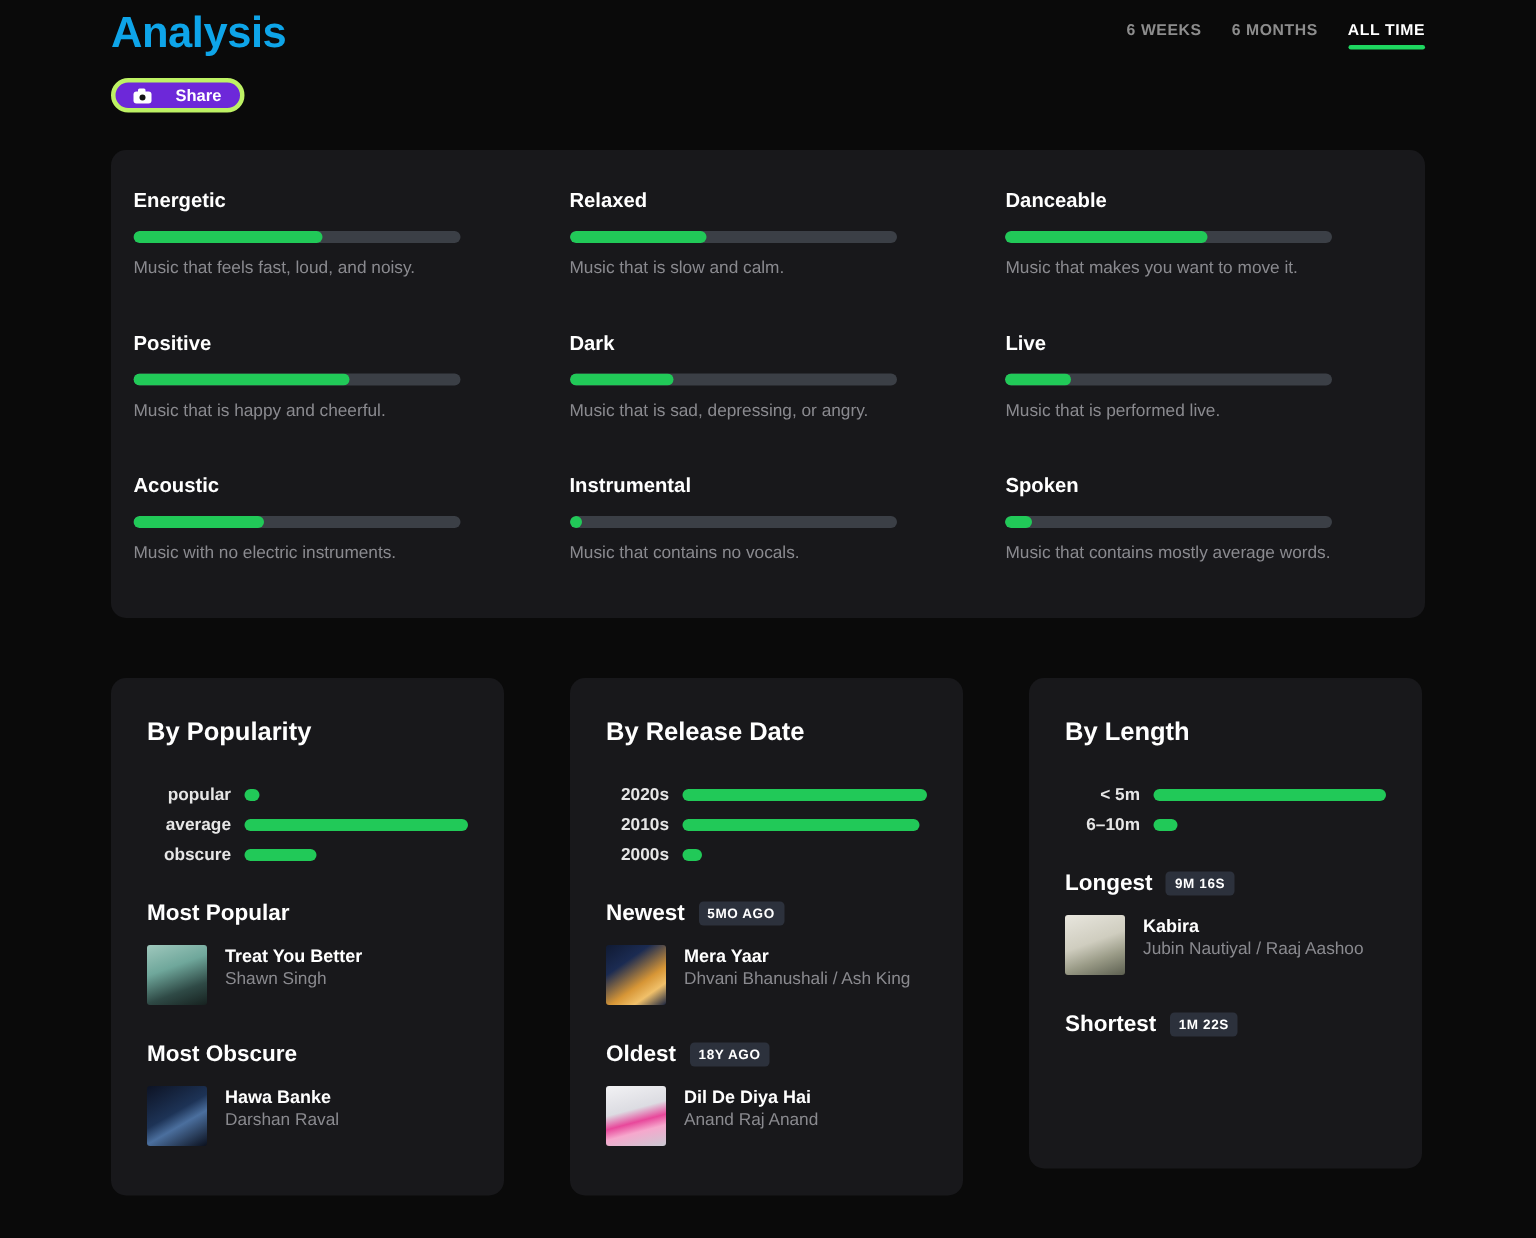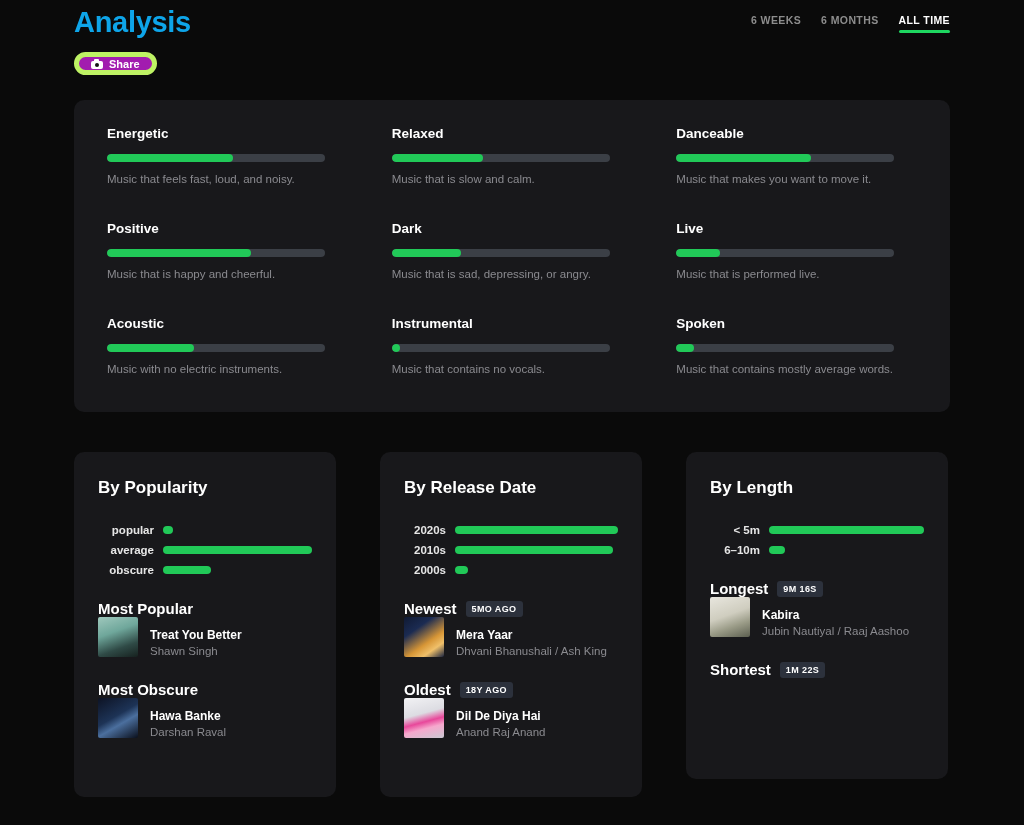--- a/index.html
+++ b/index.html
@@ -12,24 +12,24 @@
   .page { position: relative; width: 1024px; height: 825px; background: #0a0a0a; }
 
   
   .header { position: absolute; left: 0; top: 0; width: 1024px; height: 92px; }
   .title {
     position: absolute; left: 74px; top: 6px;
     font-size: 29px; font-weight: bold; color: #0ea5e9; letter-spacing: -0.3px;
   }
   .share-btn {
     position: absolute; left: 74px; top: 52px;
-    display: flex; align-items: center; gap: 6px;
+    display: flex; align-items: center; gap: 16px;
     height: 23px; padding: 0 12px;
-    border: 5px solid #bef264; border-radius: 12px;
-    background: #a21caf; color: #ffffff;
+    border: 3px solid #bef264; border-radius: 12px;
+    background: #6d28d9; color: #ffffff;
     font-size: 11px; font-weight: bold; cursor: pointer;
   }
   .cam-ico { display: inline-block; width: 12px; height: 10px; position: relative; }
   .cam-ico .body { position: absolute; left: 0; top: 2px; width: 12px; height: 8px; background: #fff; border-radius: 2px; }
   .cam-ico .bump { position: absolute; left: 3px; top: 0px; width: 5px; height: 3px; background: #fff; border-radius: 1px 1px 0 0; }
   .cam-ico .lens { position: absolute; left: 4.2px; top: 4px; width: 4px; height: 4px; background: #141414; border-radius: 50%; }
 
   .ranges { position: absolute; right: 74px; top: 14px; display: flex; align-items: flex-start; gap: 20px; }
   .range { position: relative; font-size: 10.5px; font-weight: bold; letter-spacing: 0.4px;
            color: #8d8d8d; cursor: pointer; padding-bottom: 7px; }
@@ -38,21 +38,21 @@
     content: ""; position: absolute; left: 0; right: 0; bottom: 0;
     height: 3px; background: #1ed760; border-radius: 2px;
   }
 
   
   .attr-panel {
     position: absolute; left: 74px; top: 100px; width: 876px; height: 312px;
     background: #18181b; border-radius: 10px;
   }
   .attr-grid {
-    position: absolute; left: 33px; top: 26px; right: 25px;
+    position: absolute; left: 15px; top: 26px; right: 25px;
     display: grid; grid-template-columns: repeat(3, 1fr); column-gap: 87px; row-gap: 23px; gap: 36px;
   }
   .attr { width: 218px; }
   .attr-name { font-size: 13.5px; font-weight: bold; color: #ffffff; margin-bottom: 13px; }
   .track { position: relative; width: 218px; height: 8px; background: #3b3f46; border-radius: 5px; overflow: hidden; }
   .fill { position: absolute; left: 0; top: 0; height: 8px; background: #21c958; border-radius: 5px; min-width: 8px; }
   .attr-desc { margin-top: 11px; font-size: 11.5px; color: #8a8a8f; }
 
   
   .cards { position: absolute; left: 74px; top: 452px; width: 876px; display: flex; gap: 44px; }
@@ -71,21 +71,21 @@
   .rel .minilabel { width: 42px; margin-right: 9px; }
   .len .minilabel { width: 50px; margin-right: 9px; }
 
   .sect { margin-top: 24px; }
   .sect-head { display: flex; align-items: center; gap: 9px; }
   .sect-title { font-size: 15px; font-weight: bold; color: #ffffff; }
   .badge {
     font-size: 9px; font-weight: bold; letter-spacing: 0.4px; color: #ffffff;
     background: #2c313c; border-radius: 3px; padding: 3px 6px;
   }
-  .track-row { margin-top: 0; display: flex; align-items: flex-end; gap: 12px; }
+  .track-row { margin-top: 13px; display: flex; align-items: flex-start; gap: 12px; }
   .art { width: 40px; height: 40px; border-radius: 2px; flex: 0 0 40px; position: relative; overflow: hidden; }
   .tmeta { min-width: 0; }
   .tname { font-size: 12px; font-weight: bold; color: #ffffff; white-space: nowrap; }
   .tartist { font-size: 11.5px; color: #8a8a8f; margin-top: 3px; white-space: nowrap; }
 </style>
 </head>
 <body>
 
 <div class="page">
 

